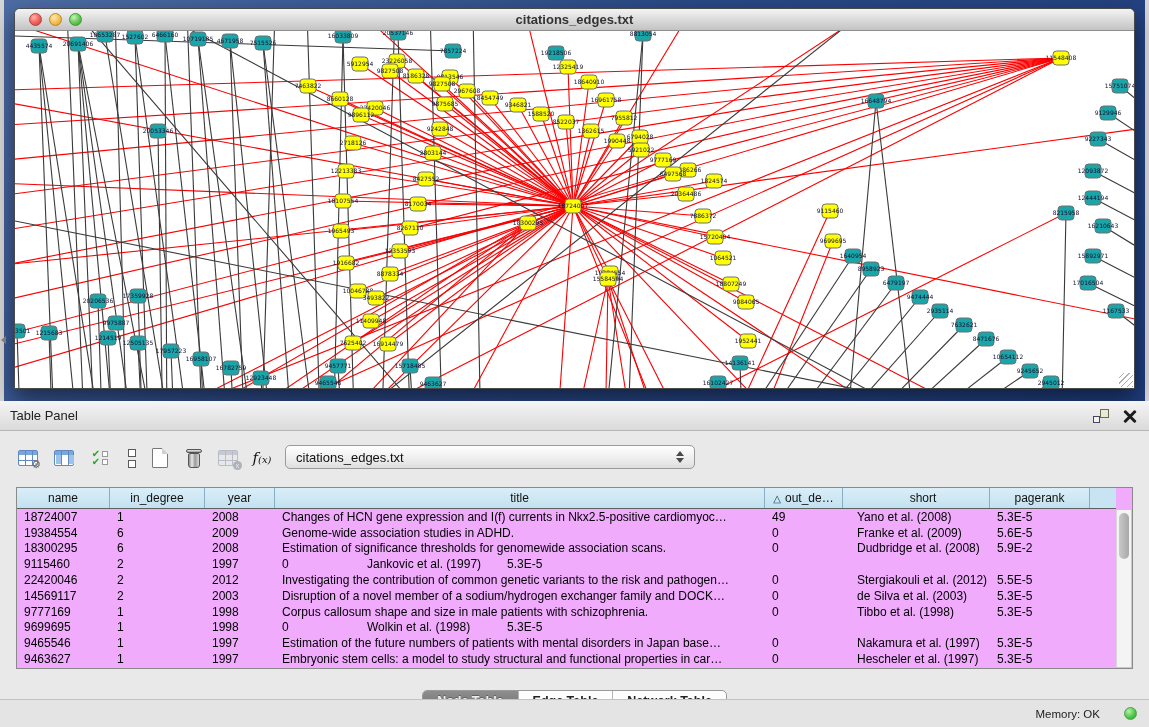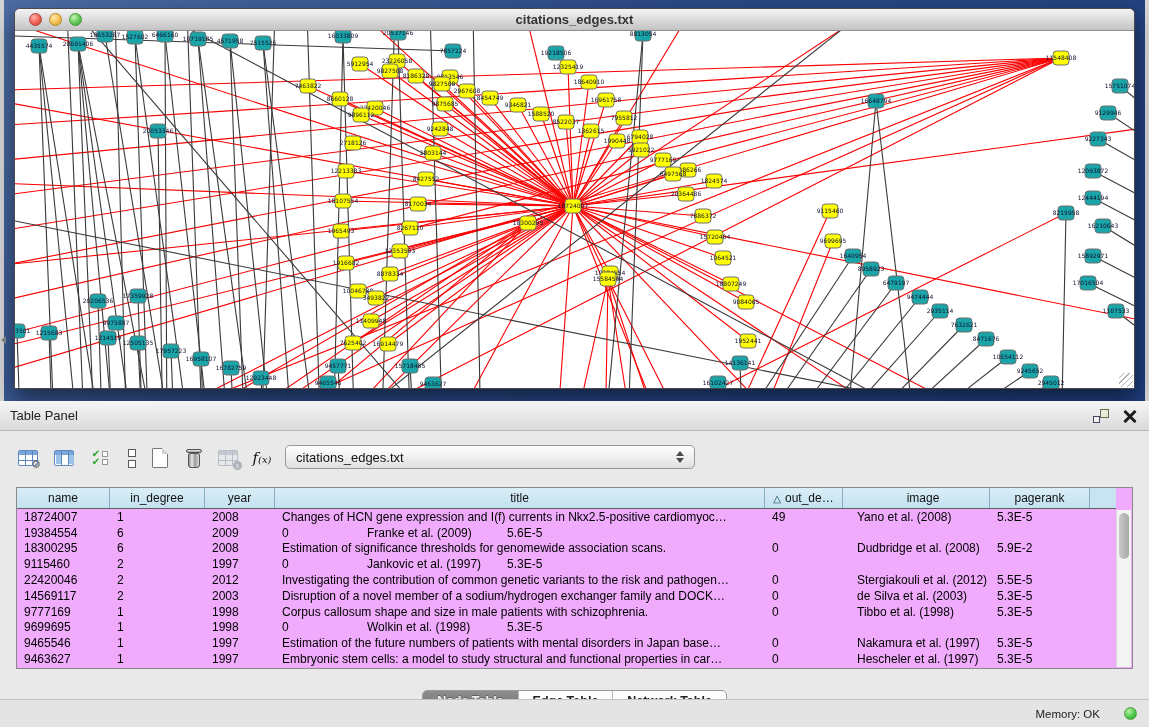--- a/index.html
+++ b/index.html
@@ -848,40 +848,41 @@
               <span>year</span>
             </div>
             <div class="th c3">
               <span>title</span>
             </div>
             <div class="th c4">
               <span class="sortg">△</span>
               <span>out_de…</span>
             </div>
             <div class="th c5">
-              <span>image</span>
+              <span>short</span>
             </div>
             <div class="th c6">
               <span>pagerank</span>
             </div>
           </div>
         <div id="tbody">
             <div class="trow">
               <div class="td c0">18724007</div>
               <div class="td c1">1</div>
               <div class="td c2">2008</div>
               <div class="td c3">Changes of HCN gene expression and I(f) currents in Nkx2.5-positive cardiomyoc…</div>
               <div class="td c4">49</div>
               <div class="td c5">Yano et al. (2008)</div>
               <div class="td c6">5.3E-5</div>
             </div>
             <div class="trow">
               <div class="td c0">19384554</div>
               <div class="td c1">6</div>
               <div class="td c2">2009</div>
+              <div class="td c3">Genome-wide association studies in ADHD.</div>
               <div class="td c4">0</div>
               <div class="td c5">Franke et al. (2009)</div>
               <div class="td c6">5.6E-5</div>
             </div>
             <div class="trow">
               <div class="td c0">18300295</div>
               <div class="td c1">6</div>
               <div class="td c2">2008</div>
               <div class="td c3">Estimation of significance thresholds for genomewide association scans.</div>
               <div class="td c4">0</div>

